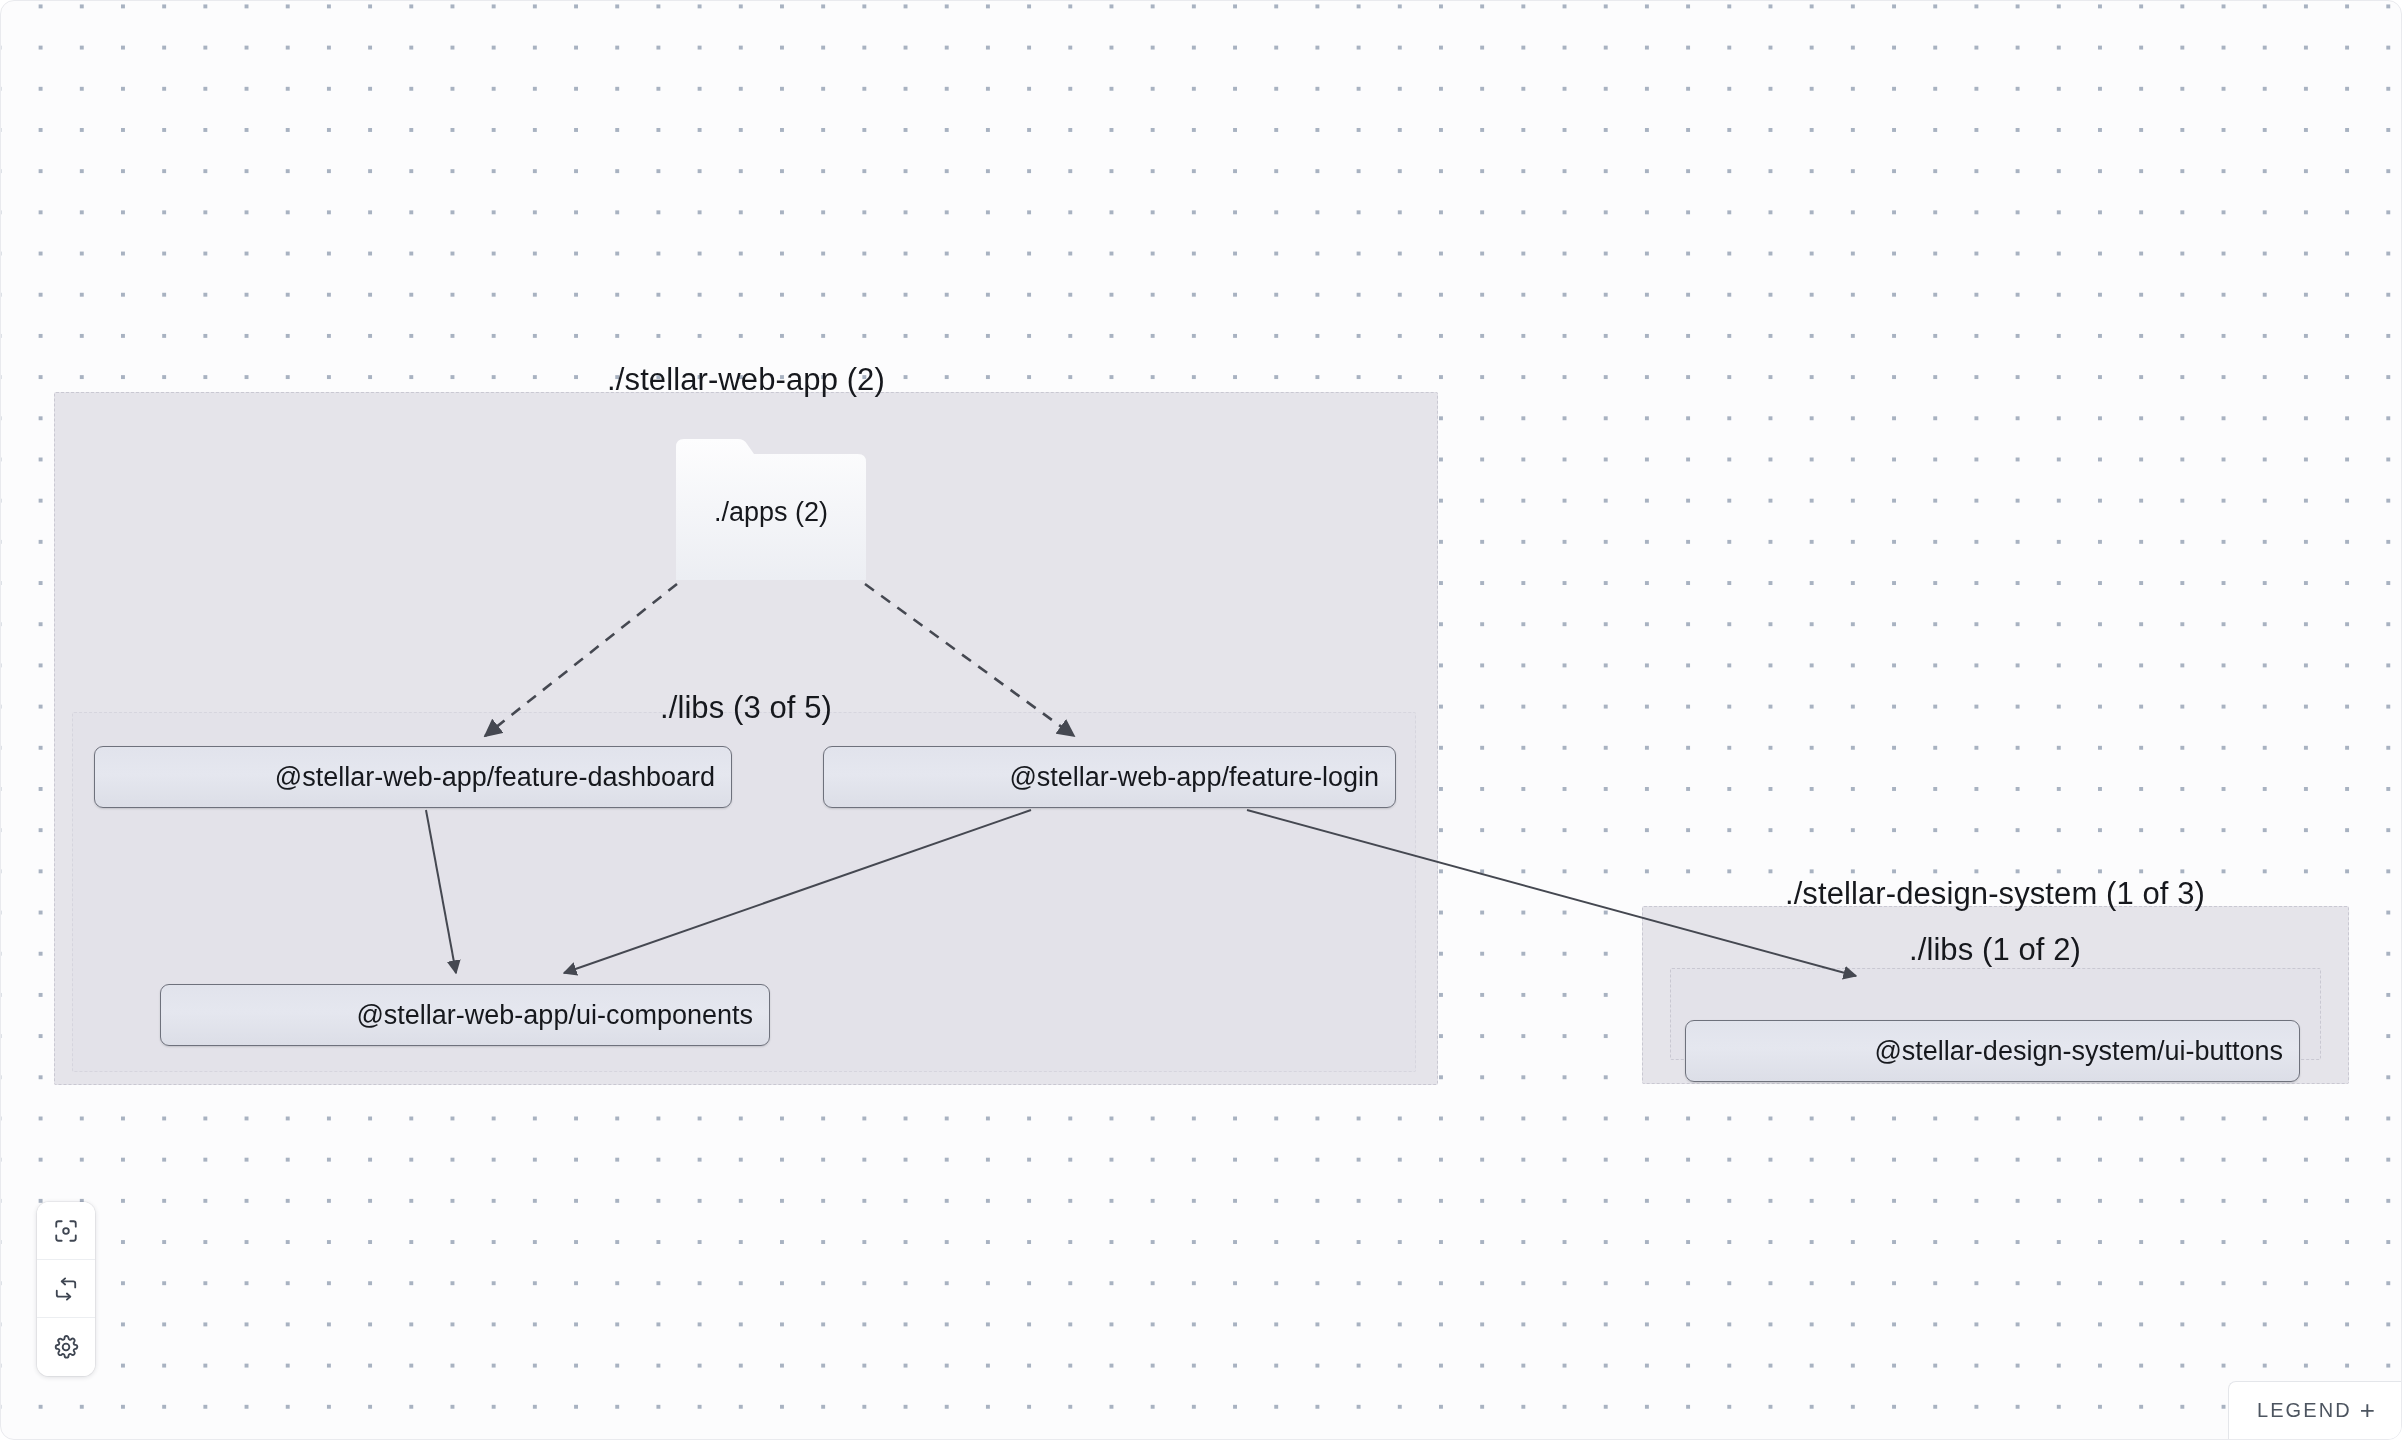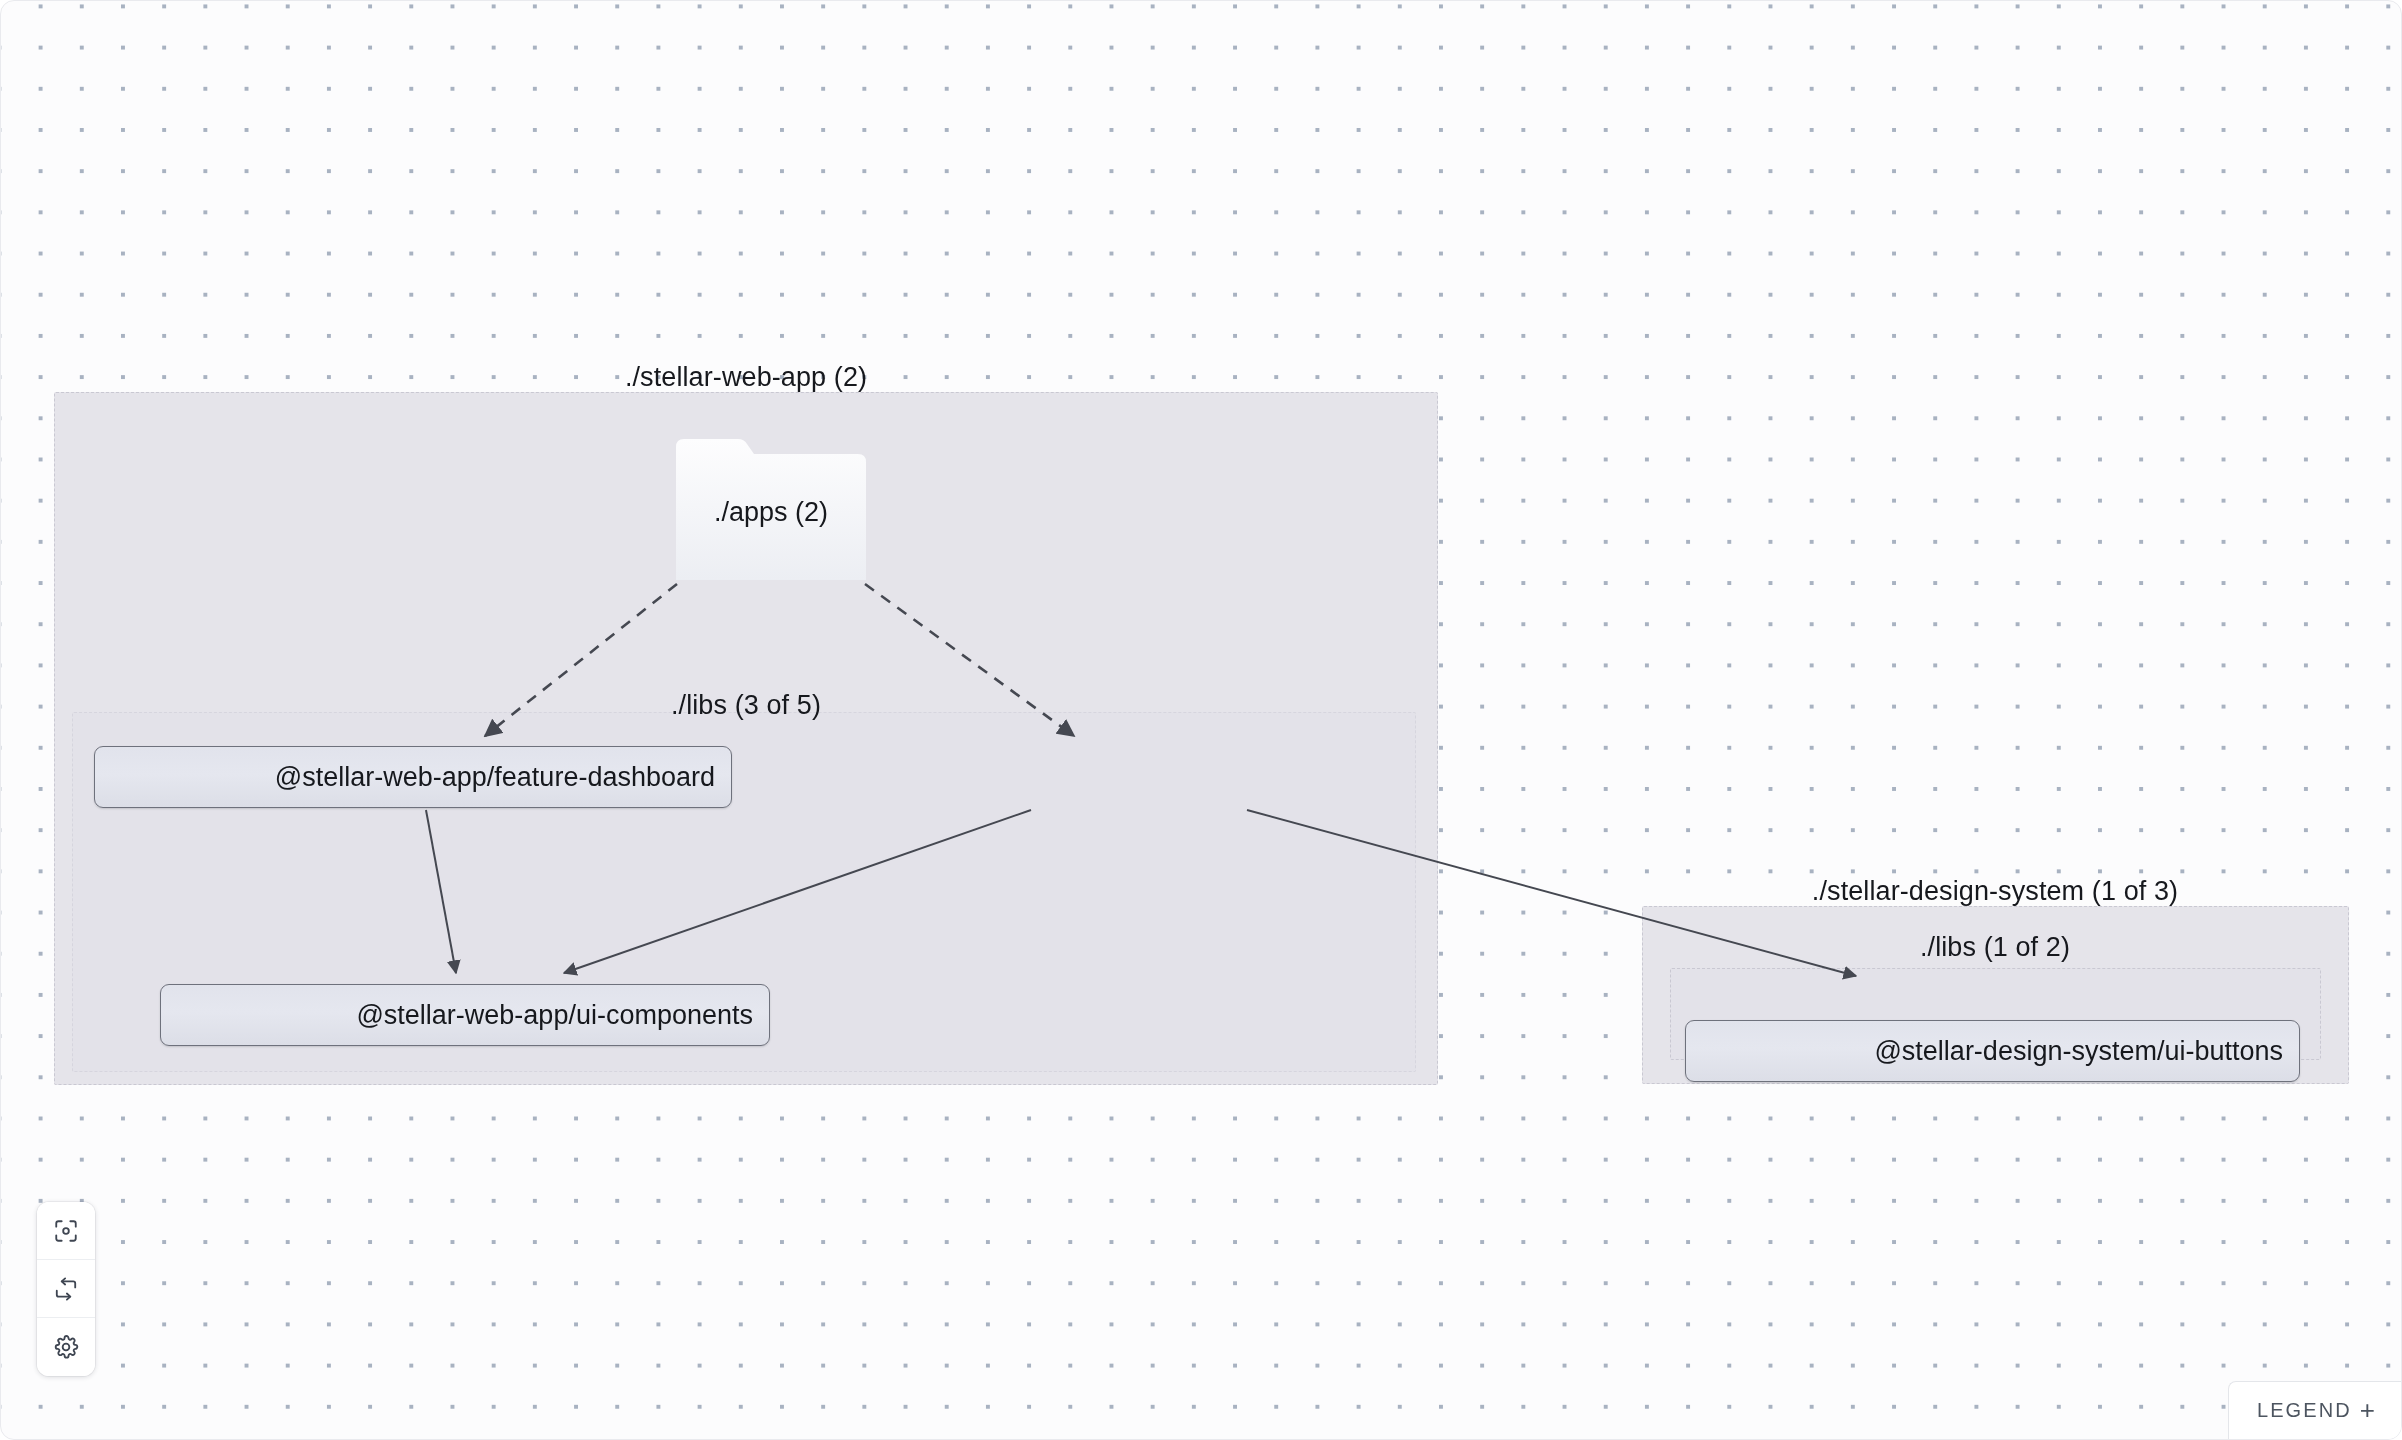--- a/index.html
+++ b/index.html
@@ -40,21 +40,21 @@
   .group-box.inner {
     background: #e3e2e9;
     border: 1.4px dashed #d6d5de;
   }
   .group-box.ds-outer { background: #e5e4ea; }
   .group-box.ds-inner { background: #e3e2e9; }
 
   .group-title {
     position: absolute;
     white-space: nowrap;
-    font-size: 27px;
+    font-size: 31px;
     line-height: 1;
     color: #16181d;
     letter-spacing: 0.1px;
     transform: translateX(-50%);
   }
 
   
   .node {
     position: absolute;
     display: flex;
@@ -214,20 +214,23 @@
       </defs>
       <path d="M 4 12 Q 4 4 12 4 L 66 4 Q 72 4 75 9 L 82 19 L 186 19 Q 194 19 194 27 L 194 145 L 4 145 Z" fill="url(#folderGrad)" stroke="none"></path>
     </svg>
     <span class="folder-label">./apps (2)</span>
   </div>
 
   <div class="node" id="node-feature-dashboard" style="left:93px; top:745px; width:638px; height:62px;">
     <span>@stellar-web-app/feature-dashboard</span>
   </div>
 
+  <div class="node" id="node-feature-login" style="left:822px; top:745px; width:573px; height:62px;">
+    <span>@stellar-web-app/feature-login</span>
+  </div>
 
   <div class="node" id="node-ui-components" style="left:159px; top:983px; width:610px; height:62px;">
     <span>@stellar-web-app/ui-components</span>
   </div>
 
   <div class="node" id="node-ui-buttons" style="left:1684px; top:983px; width:615px; height:62px;margin-top:36px;">
     <span>@stellar-design-system/ui-buttons</span>
   </div>
 
   <div id="canvas-controls">

